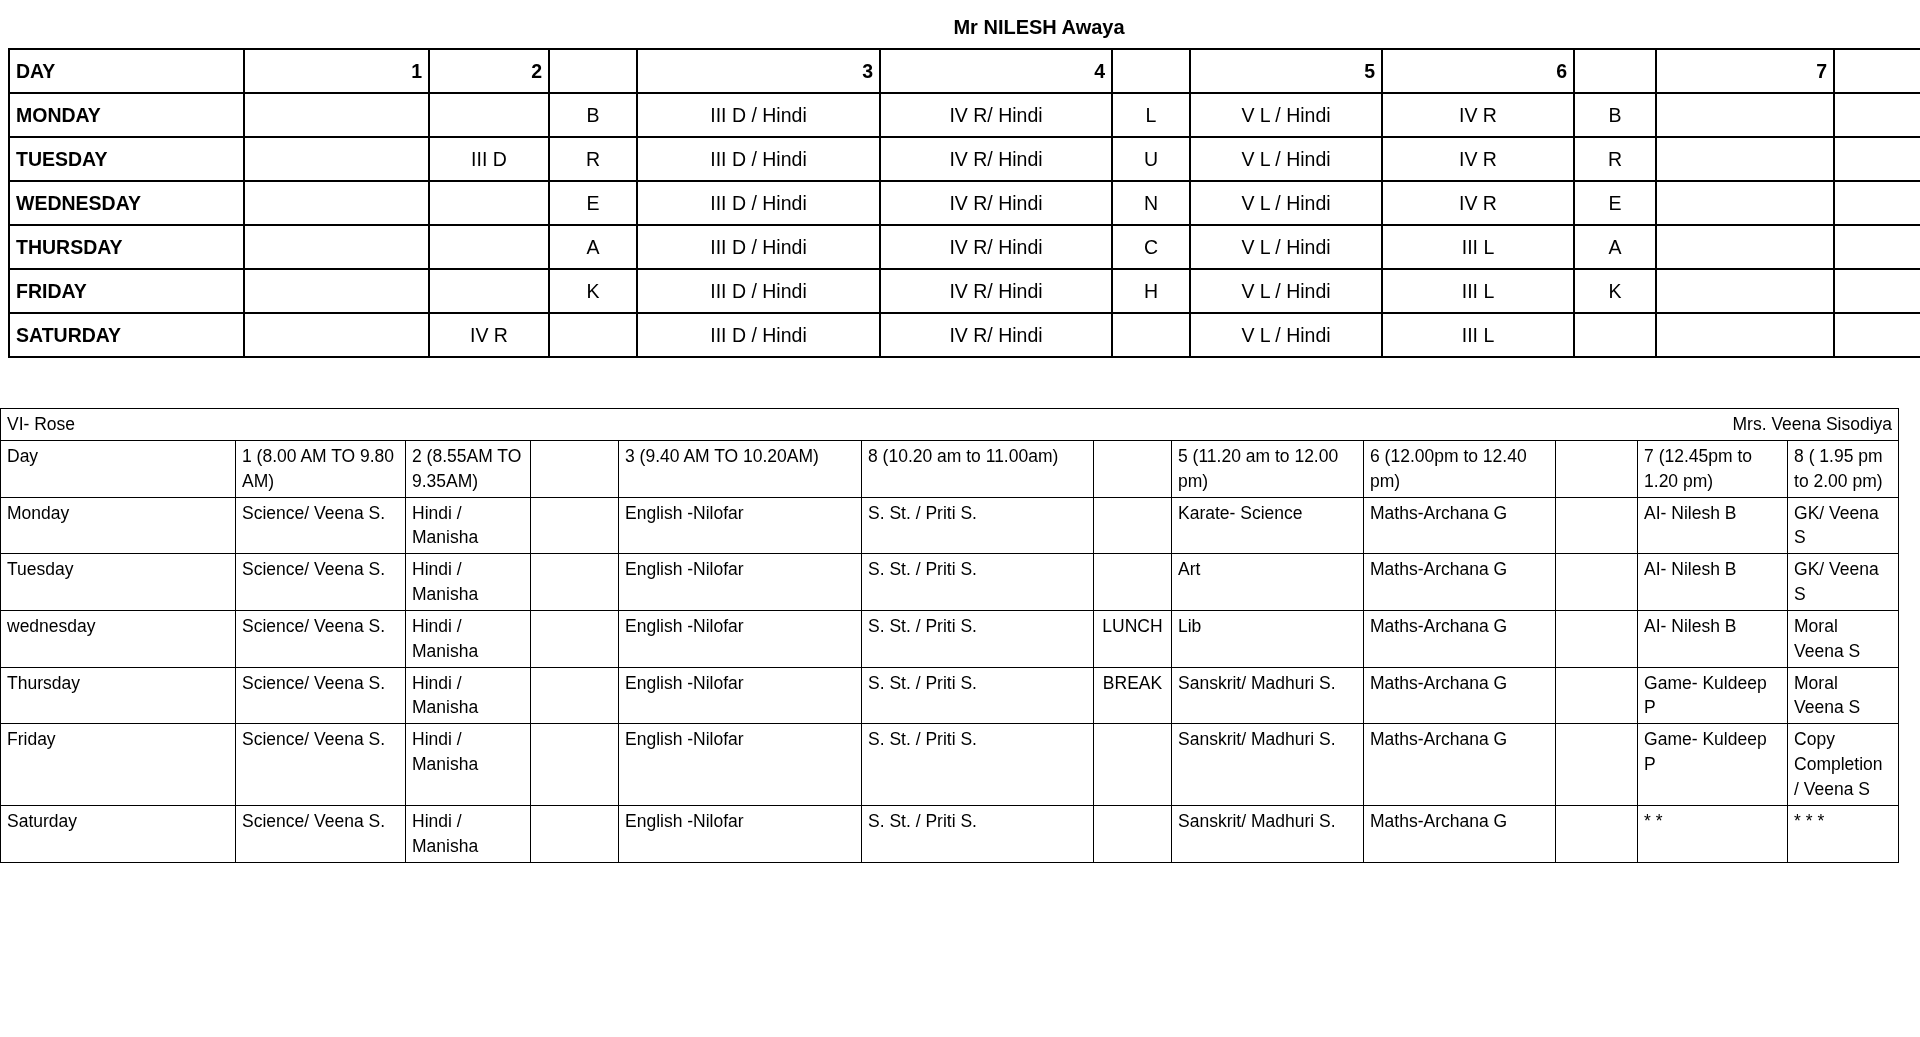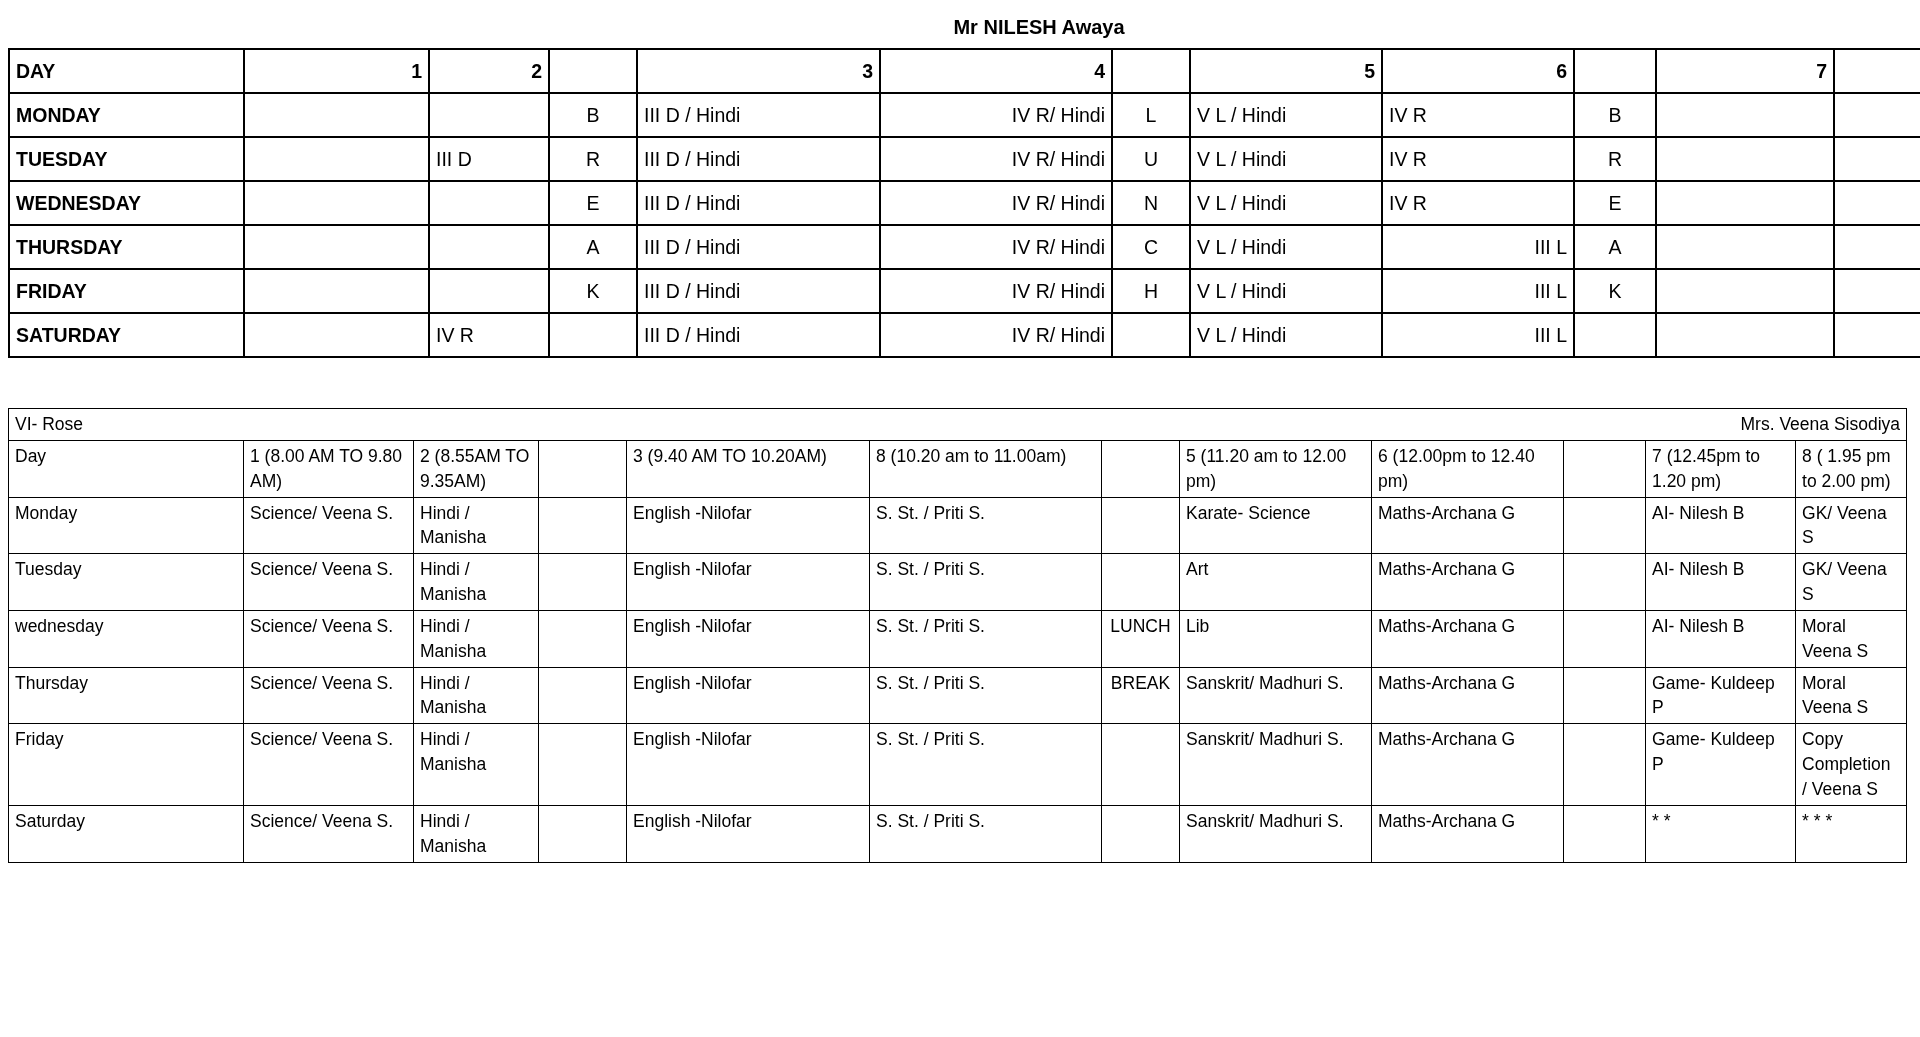--- a/index.html
+++ b/index.html
@@ -55,35 +55,35 @@
     border: none;
   }
   .t1 .hdr {
     font-weight: bold;
   }
   .t1 .num {
     text-align: right;
     font-weight: bold;
   }
   .t1 .ctr {
-    text-align: right;
+    text-align: center;
   }
   .t1 .lft {
-    text-align: left;
+    text-align: center;
     border-radius: 22px;
   }
   .t1 .break-letter {
     text-align: center;
     font-weight: normal;
   }
 
   
   .t2-wrap {
     position: absolute;
-    left: 8px;
+    left: 0;
     top: 408px;
     width: 1900px;
   }
   table.t2 {
     border-collapse: collapse;
     table-layout: fixed;
     width: 1898px;
     font-size: 17.5px;
   }
   table.t2 td {

